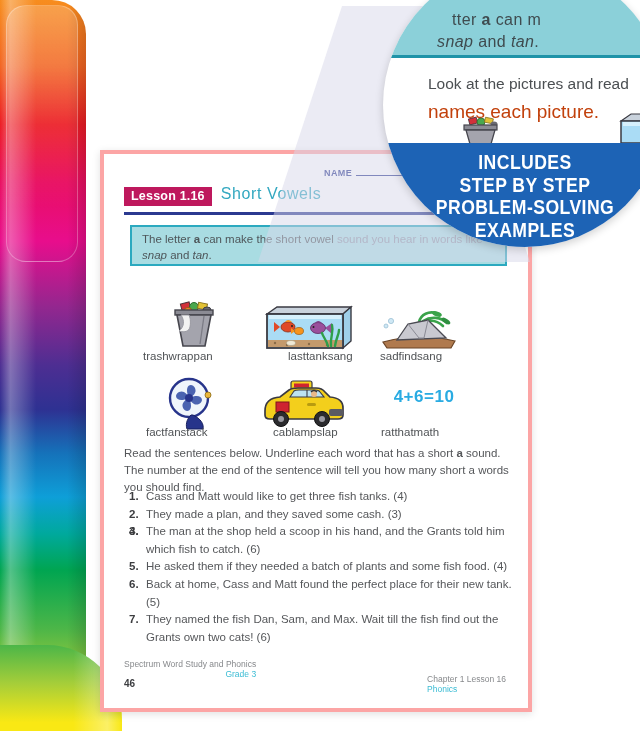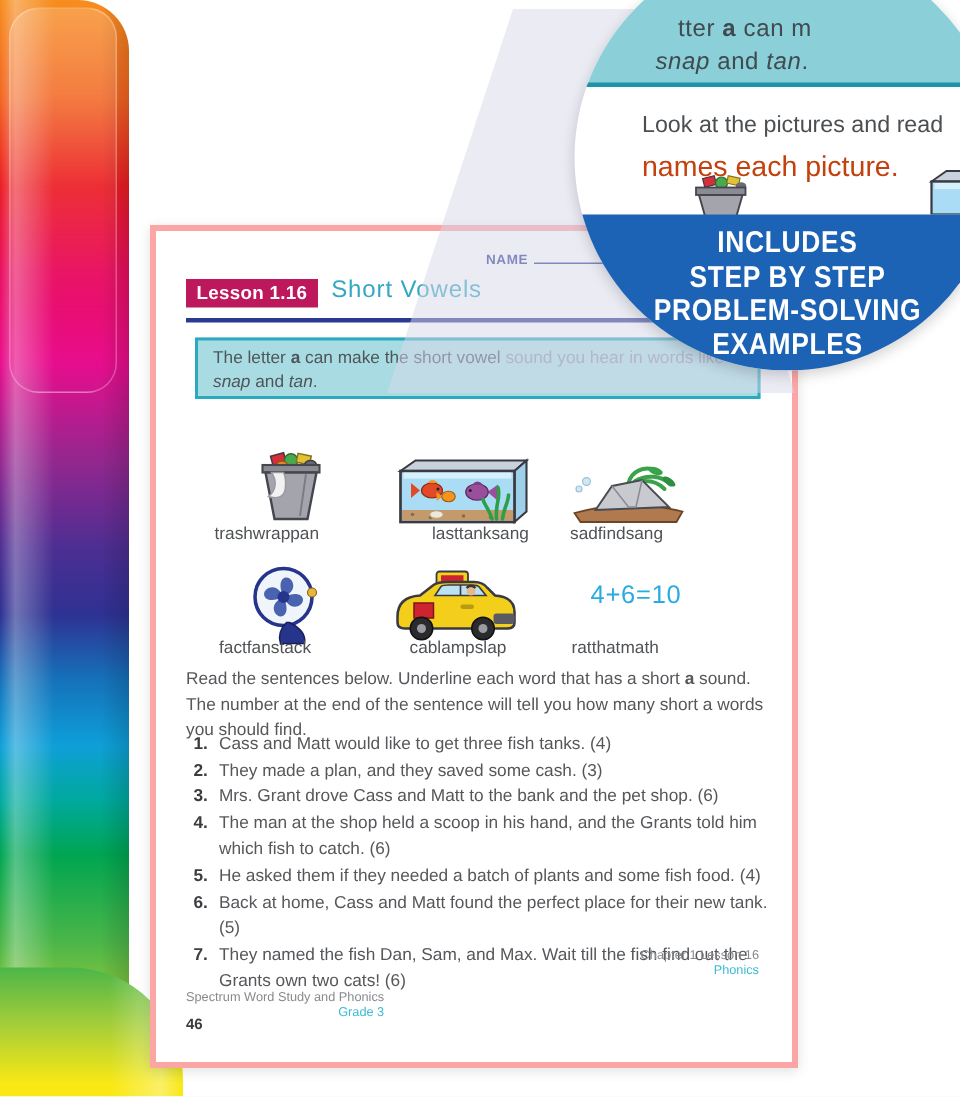--- a/index.html
+++ b/index.html
@@ -47,31 +47,31 @@
 
   .instr{position:absolute;left:20px;top:122px;width:392px;margin:0;
     font-size:11.5px;line-height:17px;color:#55575A;}
   .instr2{position:absolute;left:20px;top:291px;width:394px;margin:0;
     font-size:11.5px;line-height:17px;color:#55575A;}
 
   .pic{position:absolute;}
   .word-row{position:absolute;display:flex;justify-content:flex-start;
     font-size:11.5px;color:#505356;}
   .equation{position:absolute;left:275px;top:233px;width:90px;text-align:center;
-    color:#29ABE2;font-size:17px;font-weight:normal;letter-spacing:0.5px;}
+    color:#29ABE2;font-size:17px;font-weight:bold;letter-spacing:0.5px;}
 
   .sentences{position:absolute;left:20px;top:334px;width:402px;margin:0;padding:0;list-style:none;}
   .sentences li{position:relative;padding-left:22px;font-size:11.5px;line-height:17.6px;color:#55575A;}
   .sentences .num{position:absolute;left:5px;font-weight:bold;color:#3C3D40;}
 
   .footer-left{position:absolute;left:20px;top:505px;font-size:8.5px;line-height:10px;color:#87898C;}
   .footer-left .grade{color:#3BBCD4;text-align:right;}
   .footer-left .pgnum{color:#3C3D40;font-weight:bold;font-size:10px;}
-  .footer-right{position:absolute;right:22px;top:477px;font-size:8.5px;line-height:10px;
-    color:#87898C;text-align:right;}
+  .footer-right{position:absolute;right:22px;top:520px;font-size:8.5px;line-height:10px;
+    color:#87898C;}
   .footer-right .section{color:#3BBCD4;}
 
   
   .beam{position:absolute;left:0;top:0;width:640px;height:731px;z-index:20;pointer-events:none;
     background:rgba(216,216,234,0.5);
     clip-path:polygon(258px 262px, 342px 6px, 445px 6px, 530px 262px);}
 
   
   .callout{position:absolute;left:383px;top:-37px;width:284px;height:284px;z-index:30;
     border-radius:50%;overflow:hidden;background:#ffffff;
@@ -223,21 +223,21 @@
       <span>rat</span>
       <span>that</span>
       <span>math</span>
     </div>
 
     <p class="instr2"><span>Read the sentences below. Underline each word that has a short </span><b>a</b><span> sound. The number at the end of the sentence will tell you how many short a words you should find.</span></p>
 
     <ol class="sentences">
       <li><span class="num">1.</span><span>Cass and Matt would like to get three fish tanks. (4)</span></li>
       <li><span class="num">2.</span><span>They made a plan, and they saved some cash. (3)</span></li>
-      <li><span class="num">3.</span><span>Mrs. Grant drove Cass and Matt to the bank and the pet shop. (6)</span></li>
+      <li><span class="num">3.</span></li>
       <li><span class="num">4.</span><span>The man at the shop held a scoop in his hand, and the Grants told him which fish to catch. (6)</span></li>
       <li><span class="num">5.</span><span>He asked them if they needed a batch of plants and some fish food. (4)</span></li>
       <li><span class="num">6.</span><span>Back at home, Cass and Matt found the perfect place for their new tank. (5)</span></li>
       <li><span class="num">7.</span><span>They named the fish Dan, Sam, and Max. Wait till the fish find out the Grants own two cats! (6)</span></li>
     </ol>
 
     <div class="footer-left">
       <div>Spectrum Word Study and Phonics</div>
       <div class="grade">Grade 3</div>
       <div class="pgnum">46</div>

